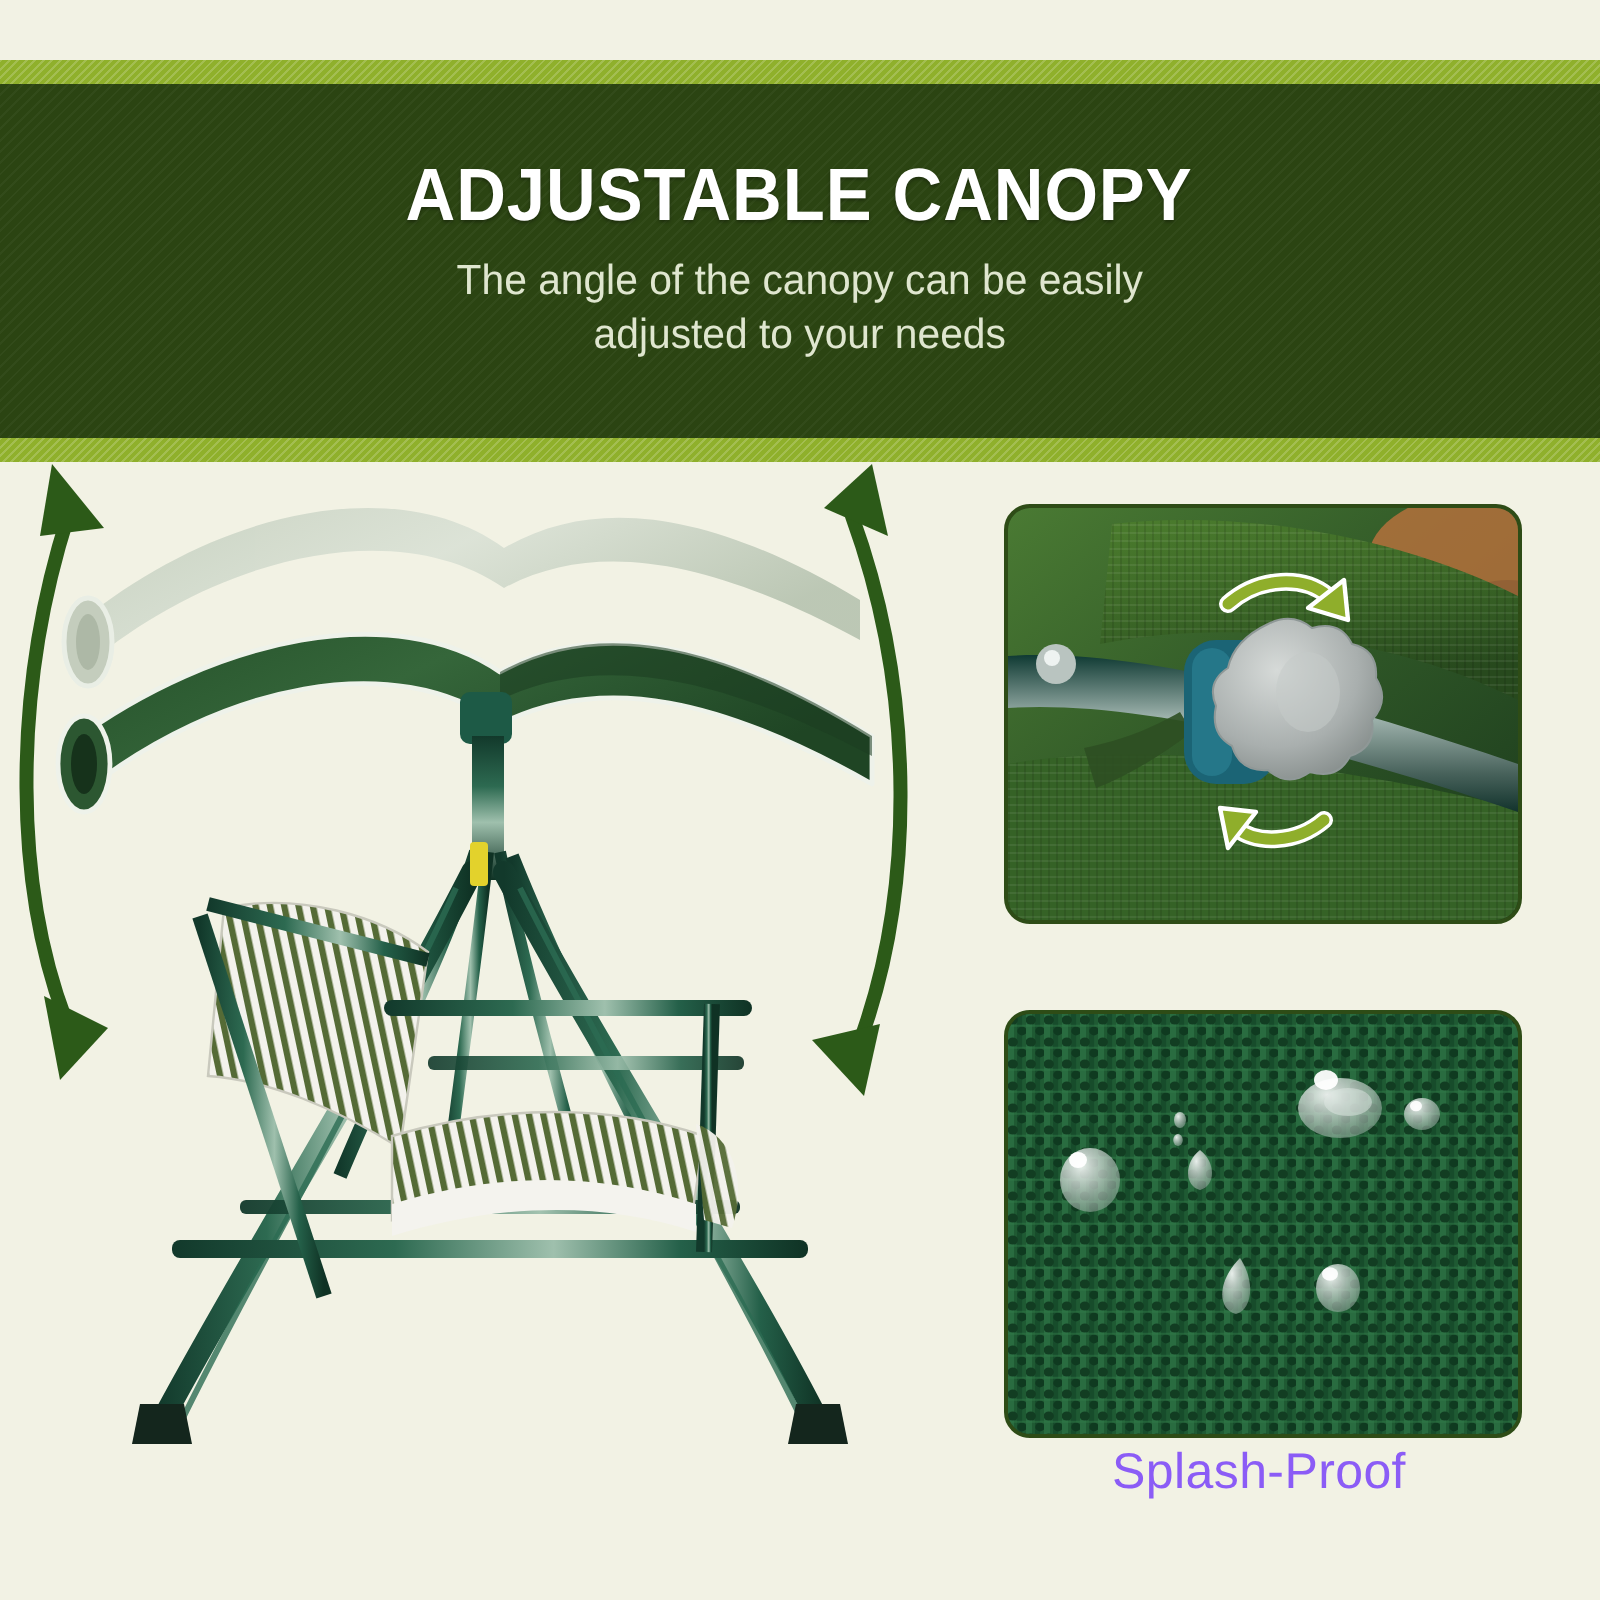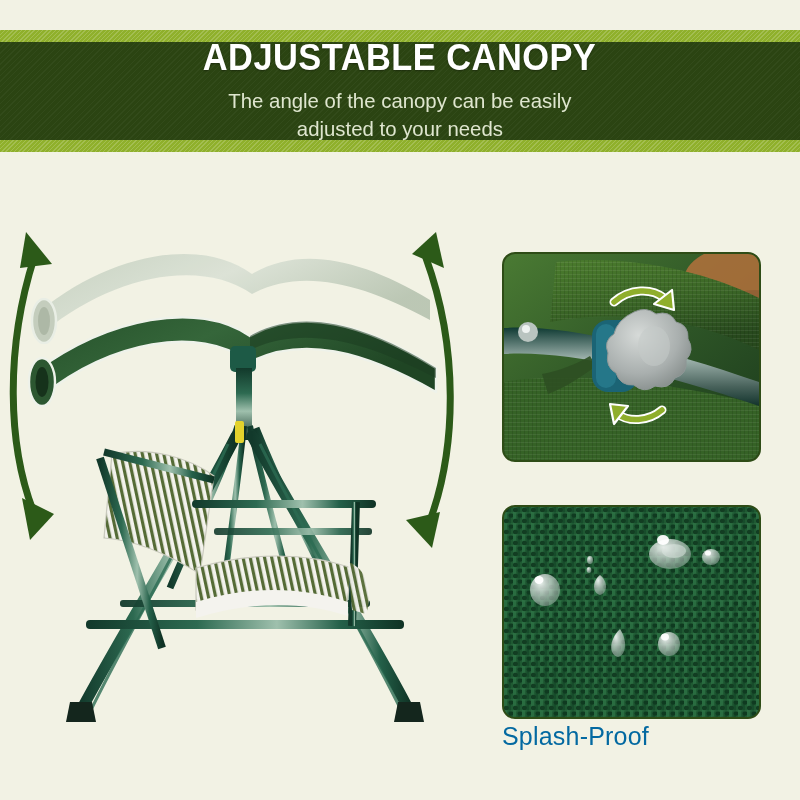--- a/index.html
+++ b/index.html
@@ -6,21 +6,21 @@
   body{
     width:800px;height:800px;overflow:hidden;
     background:#f2f2e4;
     font-family:"Liberation Sans",sans-serif;
     position:relative;
   }
   .stage{position:absolute;inset:0;background:#f2f2e4;}
 
   
   .banner{
-    position:absolute;left:0;top:30px;width:800px;height:122px;
+    position:absolute;left:0;top:30px;width:800px;height:201px;
     background:#2b4412;
     overflow:hidden;
   }
   .banner .weave{
     position:absolute;inset:0;
     background:repeating-linear-gradient(135deg,
       rgba(255,255,255,.035) 0px, rgba(255,255,255,.035) 1px,
       rgba(0,0,0,0) 1px, rgba(0,0,0,0) 4px);
   }
   .banner .stripe-top,.banner .stripe-bot{
@@ -63,22 +63,22 @@
     border-radius:13px;
     overflow:hidden;
     background:#1f3a14;
   }
   .panel-knob{left:502px;top:252px;width:255px;height:206px;}
   .panel-splash{left:502px;top:505px;width:255px;height:210px;}
   .panel svg{display:block;width:100%;height:100%;}
 
   .caption{
     position:absolute;left:502px;top:722px;width:255px;
-    text-align:left;
-    color:#0369a1;
+    text-align:center;
+    color:#8b5cf6;
     font-size:25px;
     letter-spacing:.2px;
   }
 </style>
 </head>
 <body>
 
 <div class="stage">
 
   <div class="banner">

